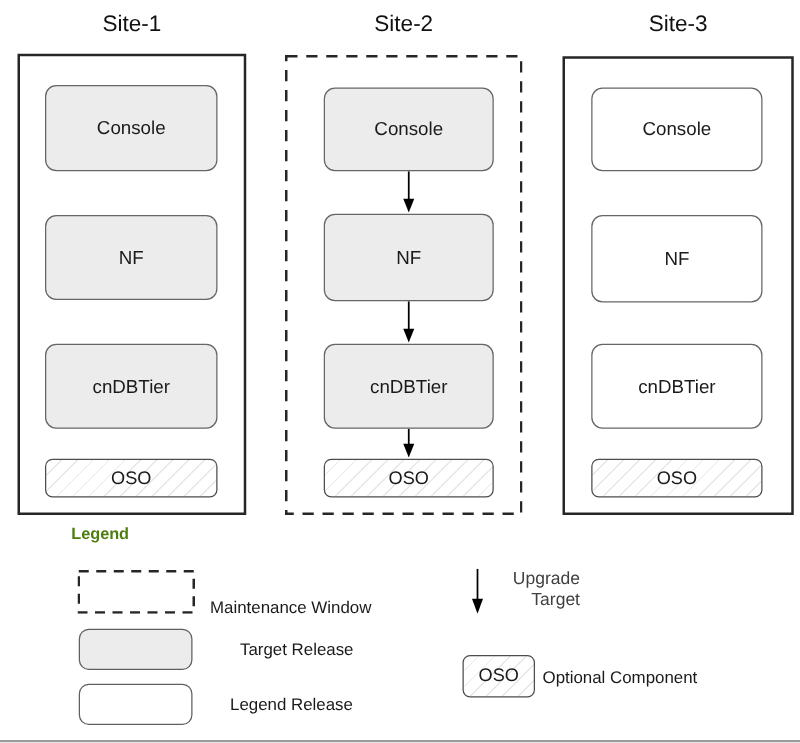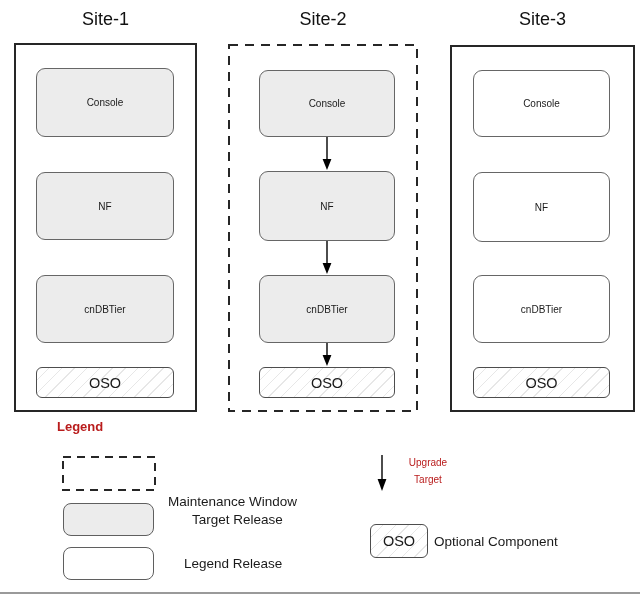--- a/index.html
+++ b/index.html
@@ -10,36 +10,36 @@
   }
   .abs{position:absolute;box-sizing:border-box;}
   .site-title{
     top:7px;height:24px;font-size:18px;display:flex;
     align-items:center;justify-content:center;color:#111;
   }
   .panel{border:2px solid #262626;background:transparent;}
   .box{
     border:1.5px solid #666666;border-radius:9px;
     display:flex;align-items:center;justify-content:center;
-    font-size:10px;color:#1a1a1a;background:#ffffff;
+    font-size:15px;color:#1a1a1a;background:#ffffff;
   }
   .box.target{background:#ececec;}
   .box.source{background:#ffffff;}
   .box.oso{
     border:1.4px solid #4d4d4d;border-radius:6px;font-size:14.5px;
     background:repeating-linear-gradient(135deg,
       #ffffff 0px,#ffffff 8px,#e7e7e7 8px,#e7e7e7 9px);
   }
-  .legend-heading{font-size:13px;font-weight:bold;color:#b91c1c;text-align:right;}
+  .legend-heading{font-size:13px;font-weight:bold;color:#4d7c0f;text-align:right;}
   .legend-label{
     font-size:13.5px;color:#1a1a1a;display:flex;align-items:center;
   }
   .swatch{border:1.5px solid #5f5f5f;border-radius:8px;background:#fff;}
   .swatch.target{background:#ececec;}
-  .upgrade-label{font-size:10px;line-height:17px;text-align:center;color:#b91c1c;}
+  .upgrade-label{font-size:14px;line-height:17px;text-align:right;color:#404040;}
   .bottom-edge{background:#9a9a9a;}
 </style>
 </head>
 <body>
 
 <div class="abs site-title" style="left:14px;width:183px;">Site-1</div>
 <div class="abs site-title" style="left:228px;width:190px;">Site-2</div>
 <div class="abs site-title" style="left:450px;width:185px;">Site-3</div>
 
 <div class="abs panel" style="left:14px;top:43px;width:183px;height:369px;"></div>
@@ -72,21 +72,21 @@
 <div class="abs box source" style="left:473px;top:70px;width:137px;height:67px;">Console</div>
 <div class="abs box source" style="left:473px;top:172px;width:137px;height:70px;">NF</div>
 <div class="abs box source" style="left:473px;top:275px;width:137px;height:68px;">cnDBTier</div>
 <div class="abs box oso" style="left:473px;top:367px;width:137px;height:31px;">OSO</div>
 
 <div class="abs legend-heading" style="left:57px;top:419px;">Legend</div>
 
 <svg class="abs" style="left:62px;top:456px;" width="94" height="35">
   <rect x="1" y="1" width="92" height="33" fill="none" stroke="#262626" stroke-width="2" stroke-dasharray="8,6"></rect>
 </svg>
-<div class="abs legend-label" style="left:168px;top:484px;height:35px;">Maintenance Window</div>
+<div class="abs legend-label" style="left:168px;top:468px;height:35px;">Maintenance Window</div>
 
 <div class="abs swatch target" style="left:63px;top:503px;width:91px;height:33px;"></div>
 <div class="abs legend-label" style="left:192px;top:503px;height:33px;">Target Release</div>
 
 <div class="abs swatch" style="left:63px;top:547px;width:91px;height:33px;"></div>
 <div class="abs legend-label" style="left:184px;top:547px;height:33px;">Legend Release</div>
 
 <svg class="abs" style="left:375px;top:455px;" width="14" height="36">
   <line x1="7" y1="0" x2="7" y2="25" stroke="#000" stroke-width="1.4"></line>
   <polygon points="2.6,24 11.4,24 7,36" fill="#000"></polygon>

